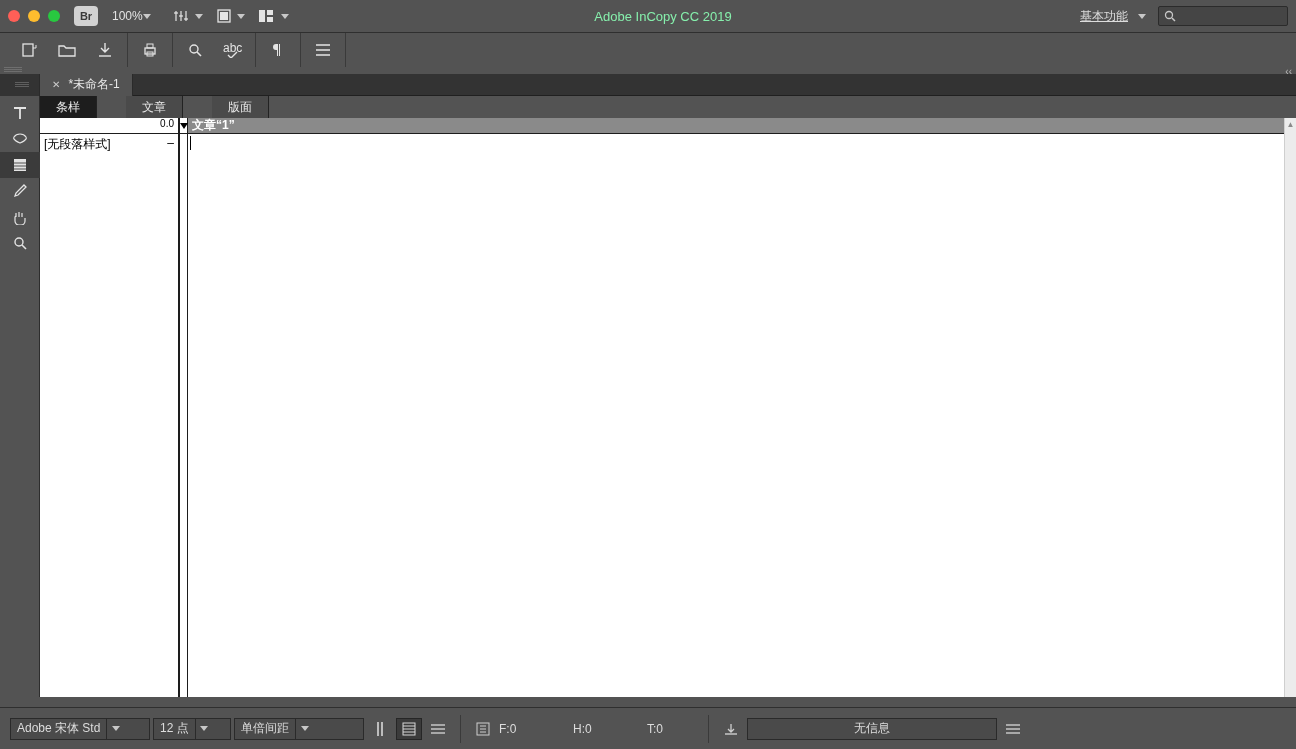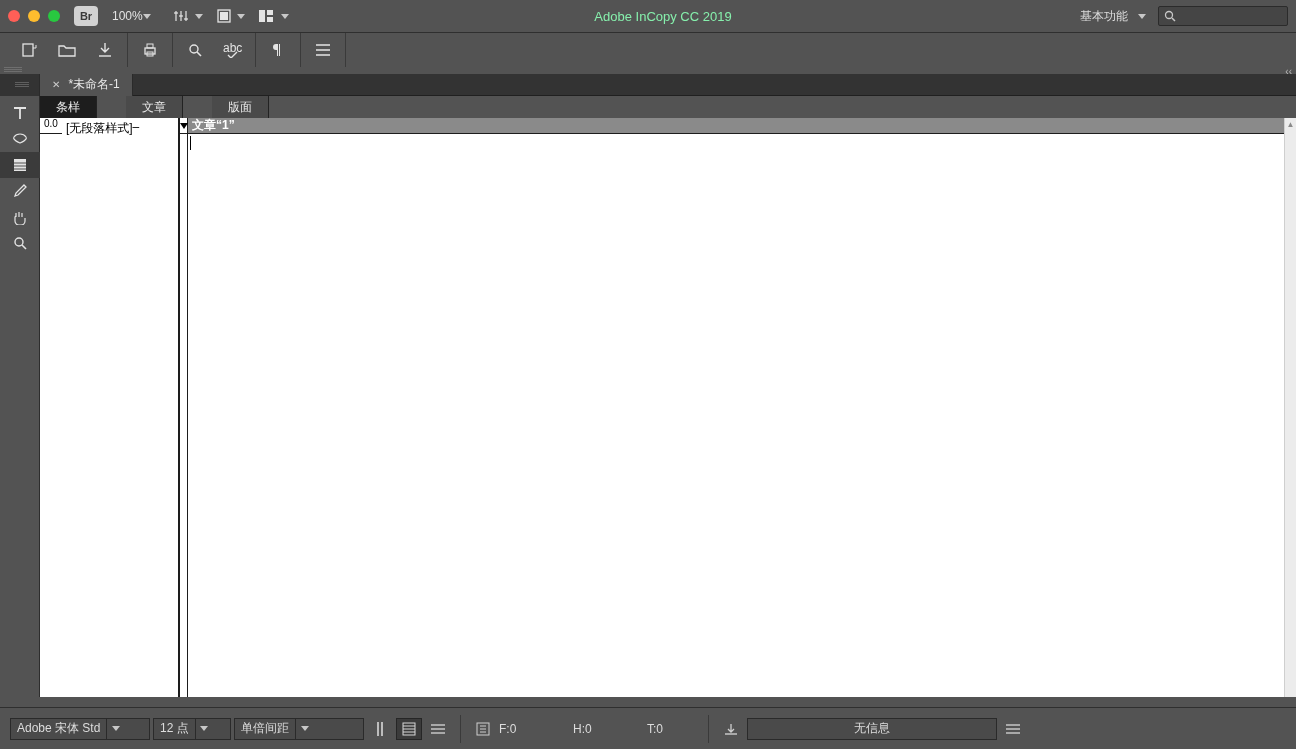--- a/index.html
+++ b/index.html
@@ -10,21 +10,21 @@
 .traffic { display:flex; gap:8px; }
 .dot { width:12px; height:12px; border-radius:50%; }
 .dot.r{background:#ff5f57;} .dot.y{background:#febc2e;} .dot.g{background:#28c840;}
 .br-badge { margin-left:14px; width:24px; height:20px; background:#d2d2d2; color:#3a3a3a; font-weight:bold; display:flex; align-items:center; justify-content:center; border-radius:4px; font-size:11px;}
 .zoom-sel { margin-left:14px; display:flex; align-items:center; color:#e4e4e4; }
 .chev { width:0;height:0;border-left:4px solid transparent;border-right:4px solid transparent;border-top:5px solid #c8c8c8; display:inline-block;}
 .top-ico-grp { margin-left:22px; display:flex; align-items:center; gap:14px;}
 .top-ico { display:flex; align-items:center; gap:6px; color:#e4e4e4; }
 .title-center { position:absolute; left:50%; transform:translateX(-50%); color:#86efac; font-size:13px;margin-left:15px; }
 .title-right { margin-left:auto; display:flex; align-items:center; gap:12px; }
-.workspace-sel { display:flex; align-items:center; gap:10px; color:#ddd; }
+.workspace-sel { display:flex; align-items:center; gap:10px; color:#ddd;text-decoration:underline; }
 .search-box { width:130px; height:20px; background:#454545; border:1px solid #2b2b2b; border-radius:2px; display:flex; align-items:center; padding:0 5px; gap:4px;}
 .search-box svg{flex:none}
 
 
 .apptoolbar { height:34px; background:#535353; border-top:1px solid #2f2f2f; display:flex; align-items:center; padding:0 10px; gap:0;}
 .tool-btn { width:38px; height:34px; display:flex; align-items:center; justify-content:center; }
 .tool-sep { width:1px; height:34px; background:#3a3a3a; margin:0 3px;}
 
 
 .grip-row{height:8px;background:#535353;display:flex;align-items:center;}
@@ -43,21 +43,21 @@
 .toolcol { width:40px; background:#535353; border-right:1px solid #2d2d2d; display:flex; flex-direction:column; align-items:center; padding-top:4px; gap:0;}
 .toolcol .tc-btn{ width:40px; height:26px; display:flex; align-items:center; justify-content:center;}
 .toolcol .tc-btn.sel{ background:#3b3b3b; }
 
 
 .docarea { flex:1; display:flex; flex-direction:column; background:#535353; position:relative;}
 .viewtabs { height:22px; display:flex;gap:29px; }
 .vtab { padding:0 16px; height:22px; display:flex; align-items:center; color:#e8e8e8; background:#1d1d1d; border-right:1px solid #222;}
 .vtab.inactive{ background:#4a4a4a; }
 .pagebody { flex:1; display:flex; overflow:hidden; }
-.leftpanel { width:140px; background:#fff; border-right:2px solid #1d1d1d; display:flex; flex-direction:row; }
+.leftpanel { width:140px; background:#fff; border-right:2px solid #1d1d1d; display:flex; flex-direction:column; }
 .leftpanel .lp-top { height:16px; background:#fff; text-align:right; padding:0 4px; color:#000; font-size:10px; border-bottom:1px solid #1d1d1d;}
 .leftpanel .lp-row { padding:2px 4px; font-size:12px; color:#000; display:flex; justify-content:space-between;}
 .midgutter { width:8px; background:#fff; border-right:1px solid #1d1d1d; display:flex; flex-direction:column;}
 .midgutter .mg-top { height:16px; border-bottom:1px solid #1d1d1d; display:flex; align-items:center; justify-content:center;}
 .tri-down{width:0;height:0;border-left:4px solid transparent;border-right:4px solid transparent;border-top:6px solid #000;}
 .page { flex:1; background:#fff; display:flex; flex-direction:column; }
 .page-head { height:16px; background:#8a8a8a; color:#fff; font-weight:bold; padding:0 4px; display:flex; align-items:center; border-bottom:1px solid #1d1d1d;}
 .page-content { flex:1; position:relative; }
 .cursor-line { position:absolute; left:2px; top:2px; width:0; height:14px; border-left:1px solid #000;}
 .vscroll { width:12px; background:#ececec; border-left:1px solid #cfcfcf;}

